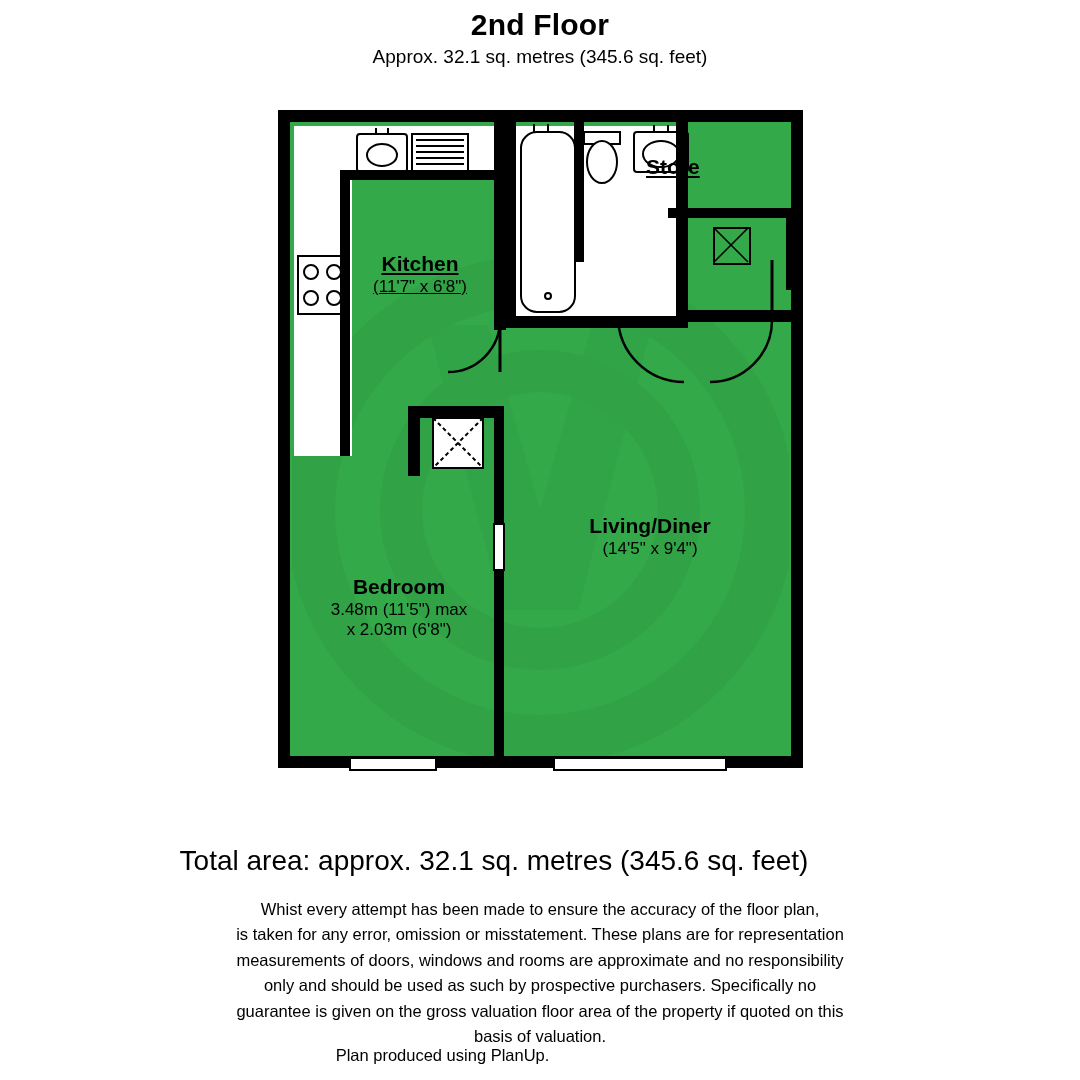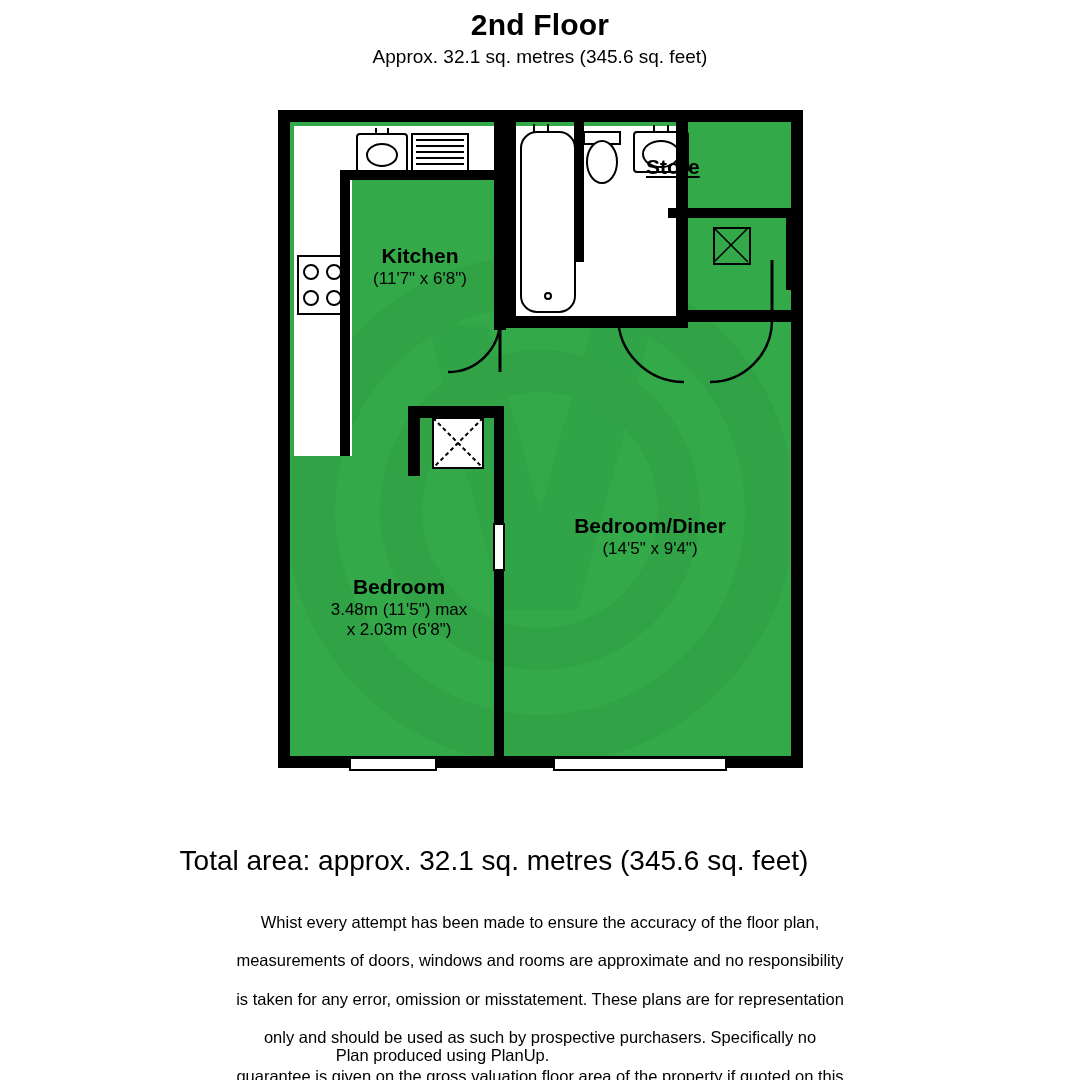--- a/index.html
+++ b/index.html
@@ -29,34 +29,34 @@
   
   .room-label{
     position:absolute;text-align:center;line-height:1.18;
   }
   .room-label .name{font-size:21px;font-weight:bold;white-space:nowrap;}
   .room-label .dim{font-size:17px;white-space:nowrap;}
 
   #label-store{left:646px;top:155px;width:180px;text-align:left;text-decoration:underline;}
   #label-store .name{font-size:21px;font-weight:bold;}
 
-  #label-kitchen{left:300px;top:244px;width:240px;}
+  #label-kitchen{left:300px;top:252px;width:240px;text-decoration:underline;}
   #label-living{left:530px;top:514px;width:240px;}
   #label-bedroom{left:268px;top:575px;width:262px;}
 
   
   .total-area{
     position:absolute;top:845px;left:0;width:988px;text-align:center;
     font-size:28px;
   }
   .disclaimer{
     position:absolute;top:896px;left:140px;width:800px;text-align:center;
     font-size:16.5px;line-height:1.42;
   }
-  .disclaimer p{margin:15px;}
+  .disclaimer p{margin:2px;}
   .producer{
     position:absolute;top:1046px;left:0;width:885px;text-align:center;
     font-size:16.5px;
   }
 </style>
 </head>
 <body>
 
 <div class="title">2nd Floor</div>
 <div class="subtitle">Approx. 32.1 sq. metres (345.6 sq. feet)</div>
@@ -185,34 +185,34 @@
 <div class="room-label" id="label-store">
   <div class="name">Store</div>
 </div>
 
 <div class="room-label" id="label-kitchen">
   <div class="name">Kitchen</div>
   <div class="dim">(11'7" x 6'8")</div>
 </div>
 
 <div class="room-label" id="label-living">
-  <div class="name">Bedroom/Diner</div>
+  <div class="name">Living/Diner</div>
   <div class="dim">(14'5" x 9'4")</div>
 </div>
 
 <div class="room-label" id="label-bedroom">
   <div class="name">Bedroom</div>
   <div class="dim">3.48m (11'5") max</div>
   <div class="dim">x 2.03m (6'8")</div>
 </div>
 
 <div class="total-area">Total area: approx. 32.1 sq. metres (345.6 sq. feet)</div>
 
 <div class="disclaimer">
   <p>Whist every attempt has been made to ensure the accuracy of the floor plan,</p>
+  <p>is taken for any error, omission or misstatement. These plans are for representation</p>
   <p>measurements of doors, windows and rooms are approximate and no responsibility</p>
-  <p>is taken for any error, omission or misstatement. These plans are for representation</p>
   <p>only and should be used as such by prospective purchasers. Specifically no</p>
   <p>guarantee is given on the gross valuation floor area of the property if quoted on this</p>
   <p>basis of valuation.</p>
 </div>
 
 <div class="producer">Plan produced using PlanUp.</div>
 
 </body></html>

